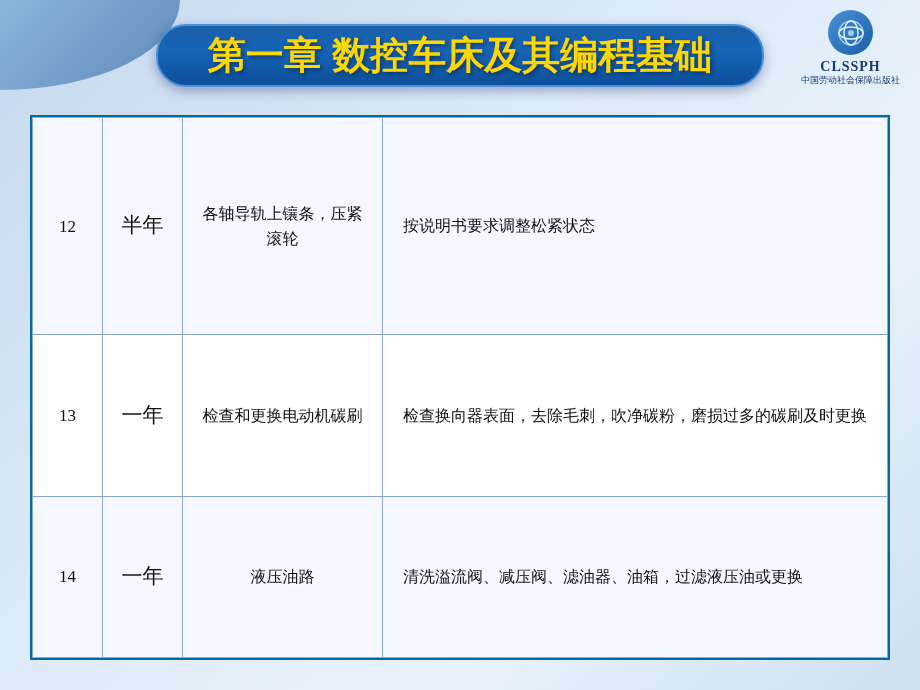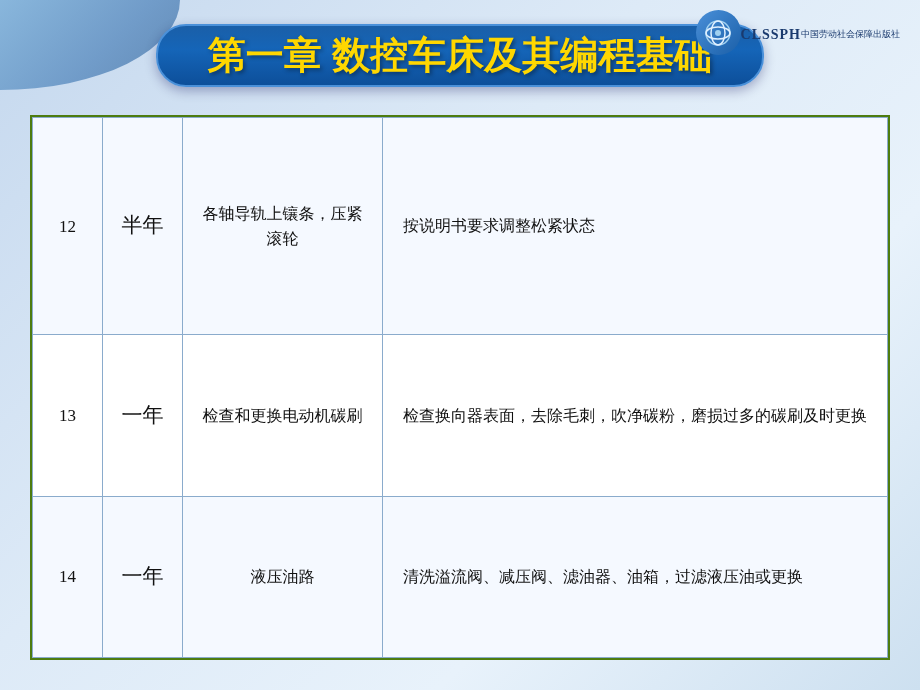--- a/index.html
+++ b/index.html
@@ -69,21 +69,21 @@
       font-family: "SimHei", "黑体", sans-serif;
       text-shadow: 2px 2px 4px rgba(0,0,0,0.4);
       white-space: nowrap;
     }
 
     .logo-area {
       position: absolute;
       top: 10px;
       right: 20px;
       display: flex;
-      flex-direction: row;
+      flex-direction: column;
       align-items: center;
       justify-content: center;
       z-index: 3;
       margin-left: 20px;
     }
 
     .logo-circle {
       width: 45px;
       height: 45px;
       border-radius: 50%;
@@ -116,21 +116,21 @@
 
     
     .table-container {
       position: absolute;
       top: 115px;
       left: 30px;
       right: 30px;
       bottom: 30px;
       z-index: 2;
       background: #0c4a6e;
-      border: 2px solid #4d7c0f;
+      border: 2px solid #0369a1;
     }
 
     table {
       width: 100%;
       height: 100%;
       border-collapse: collapse;
       table-layout: fixed;
     }
 
     td {

